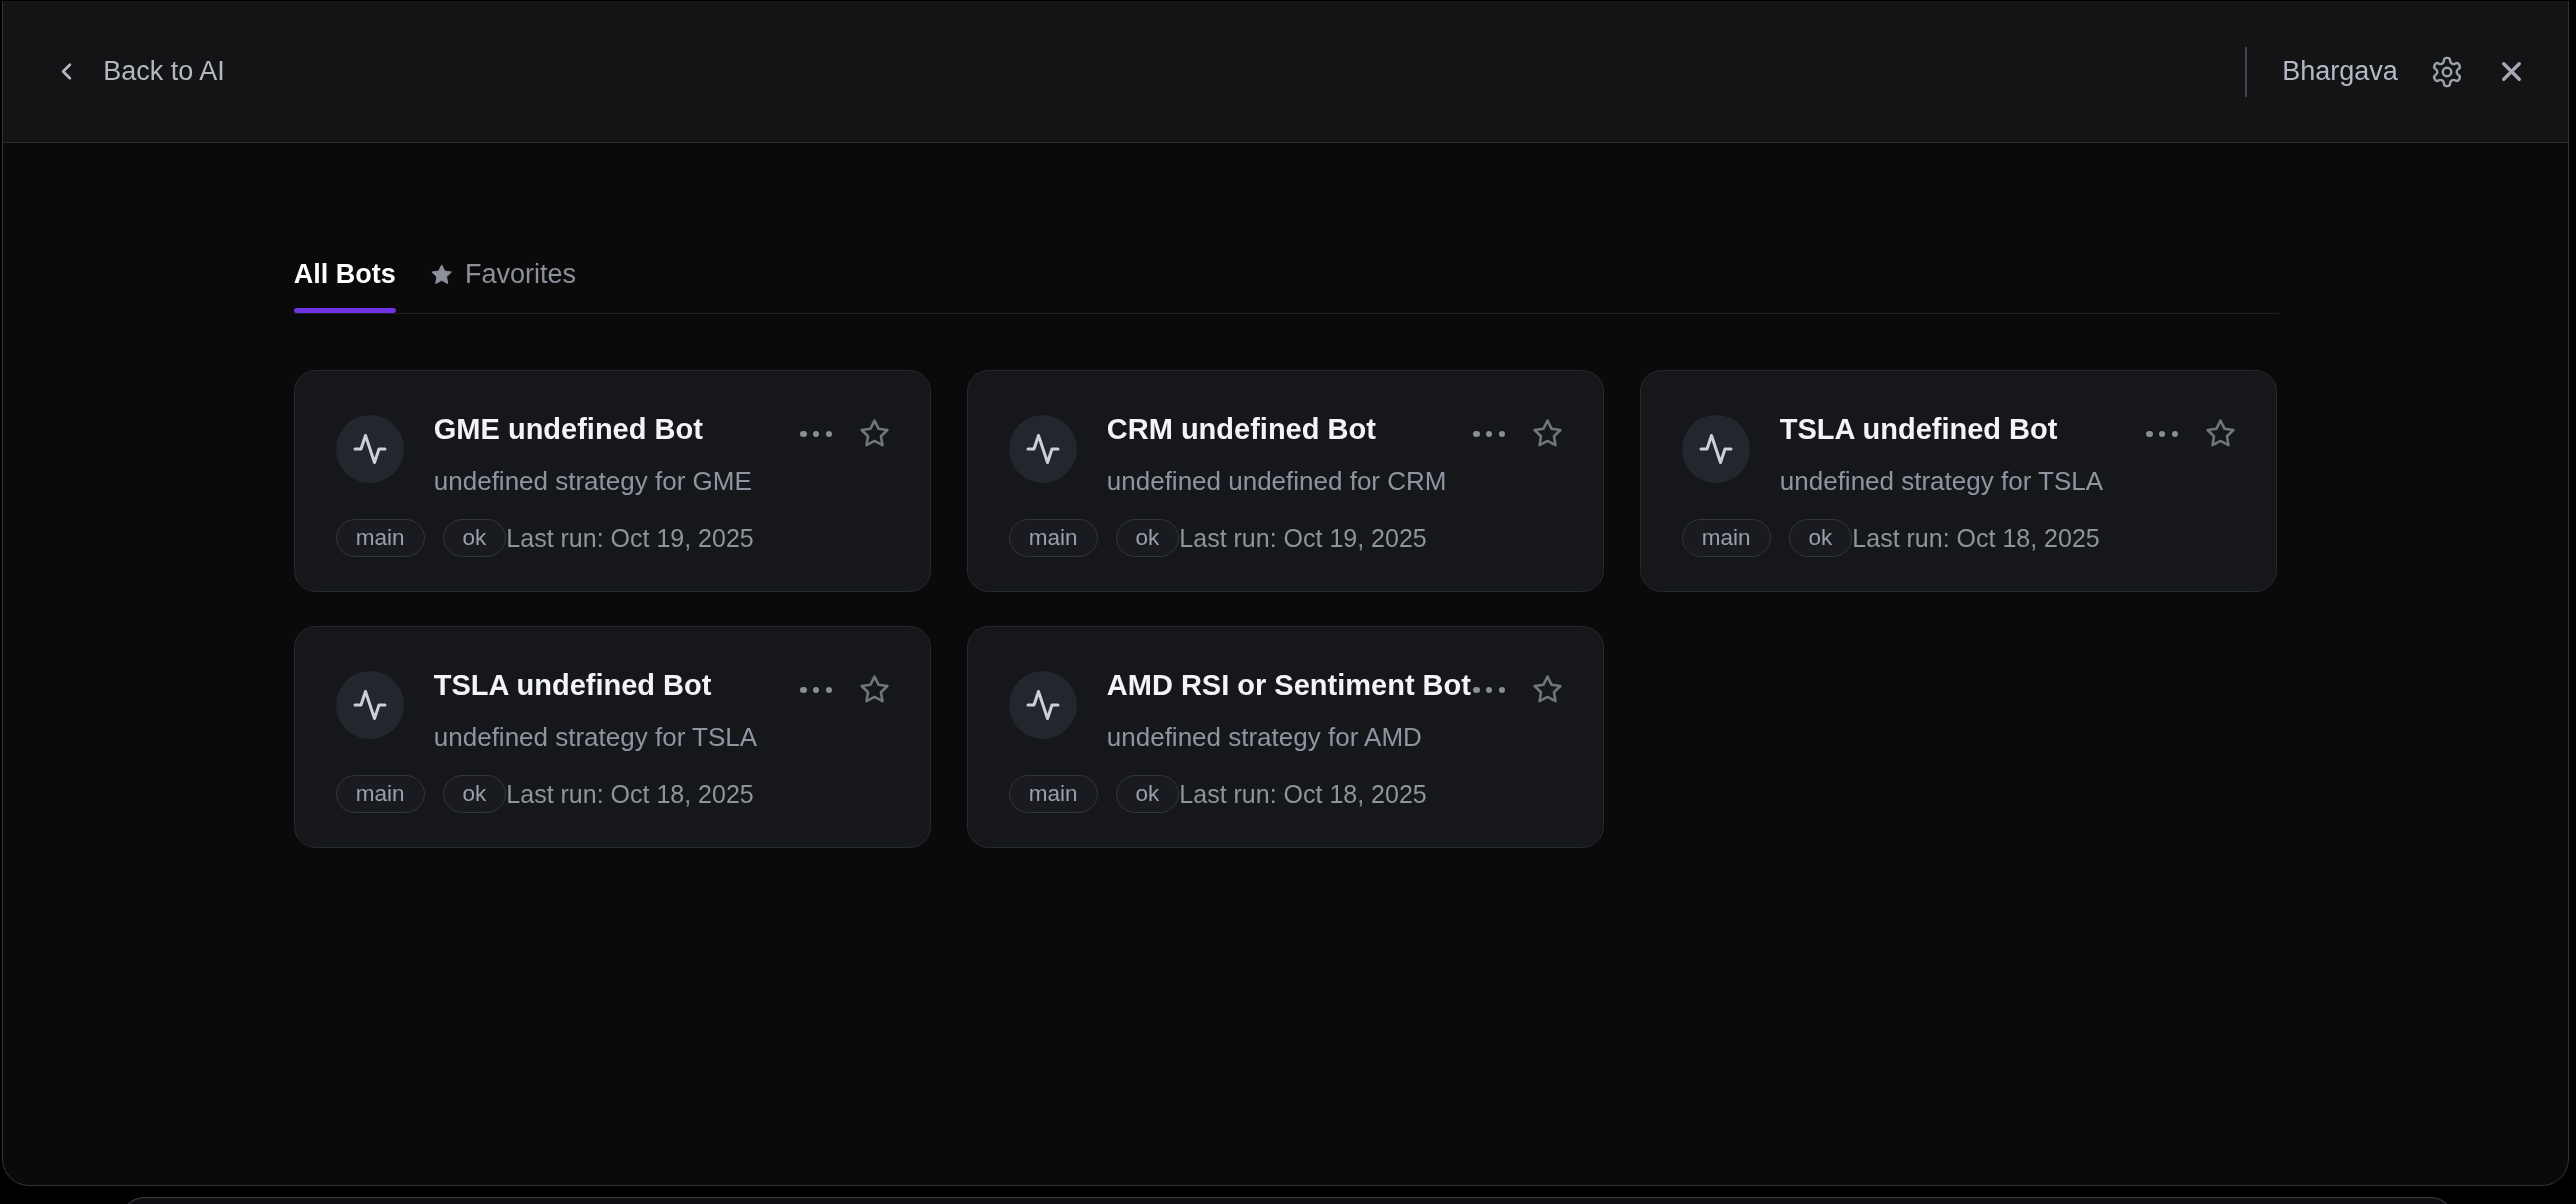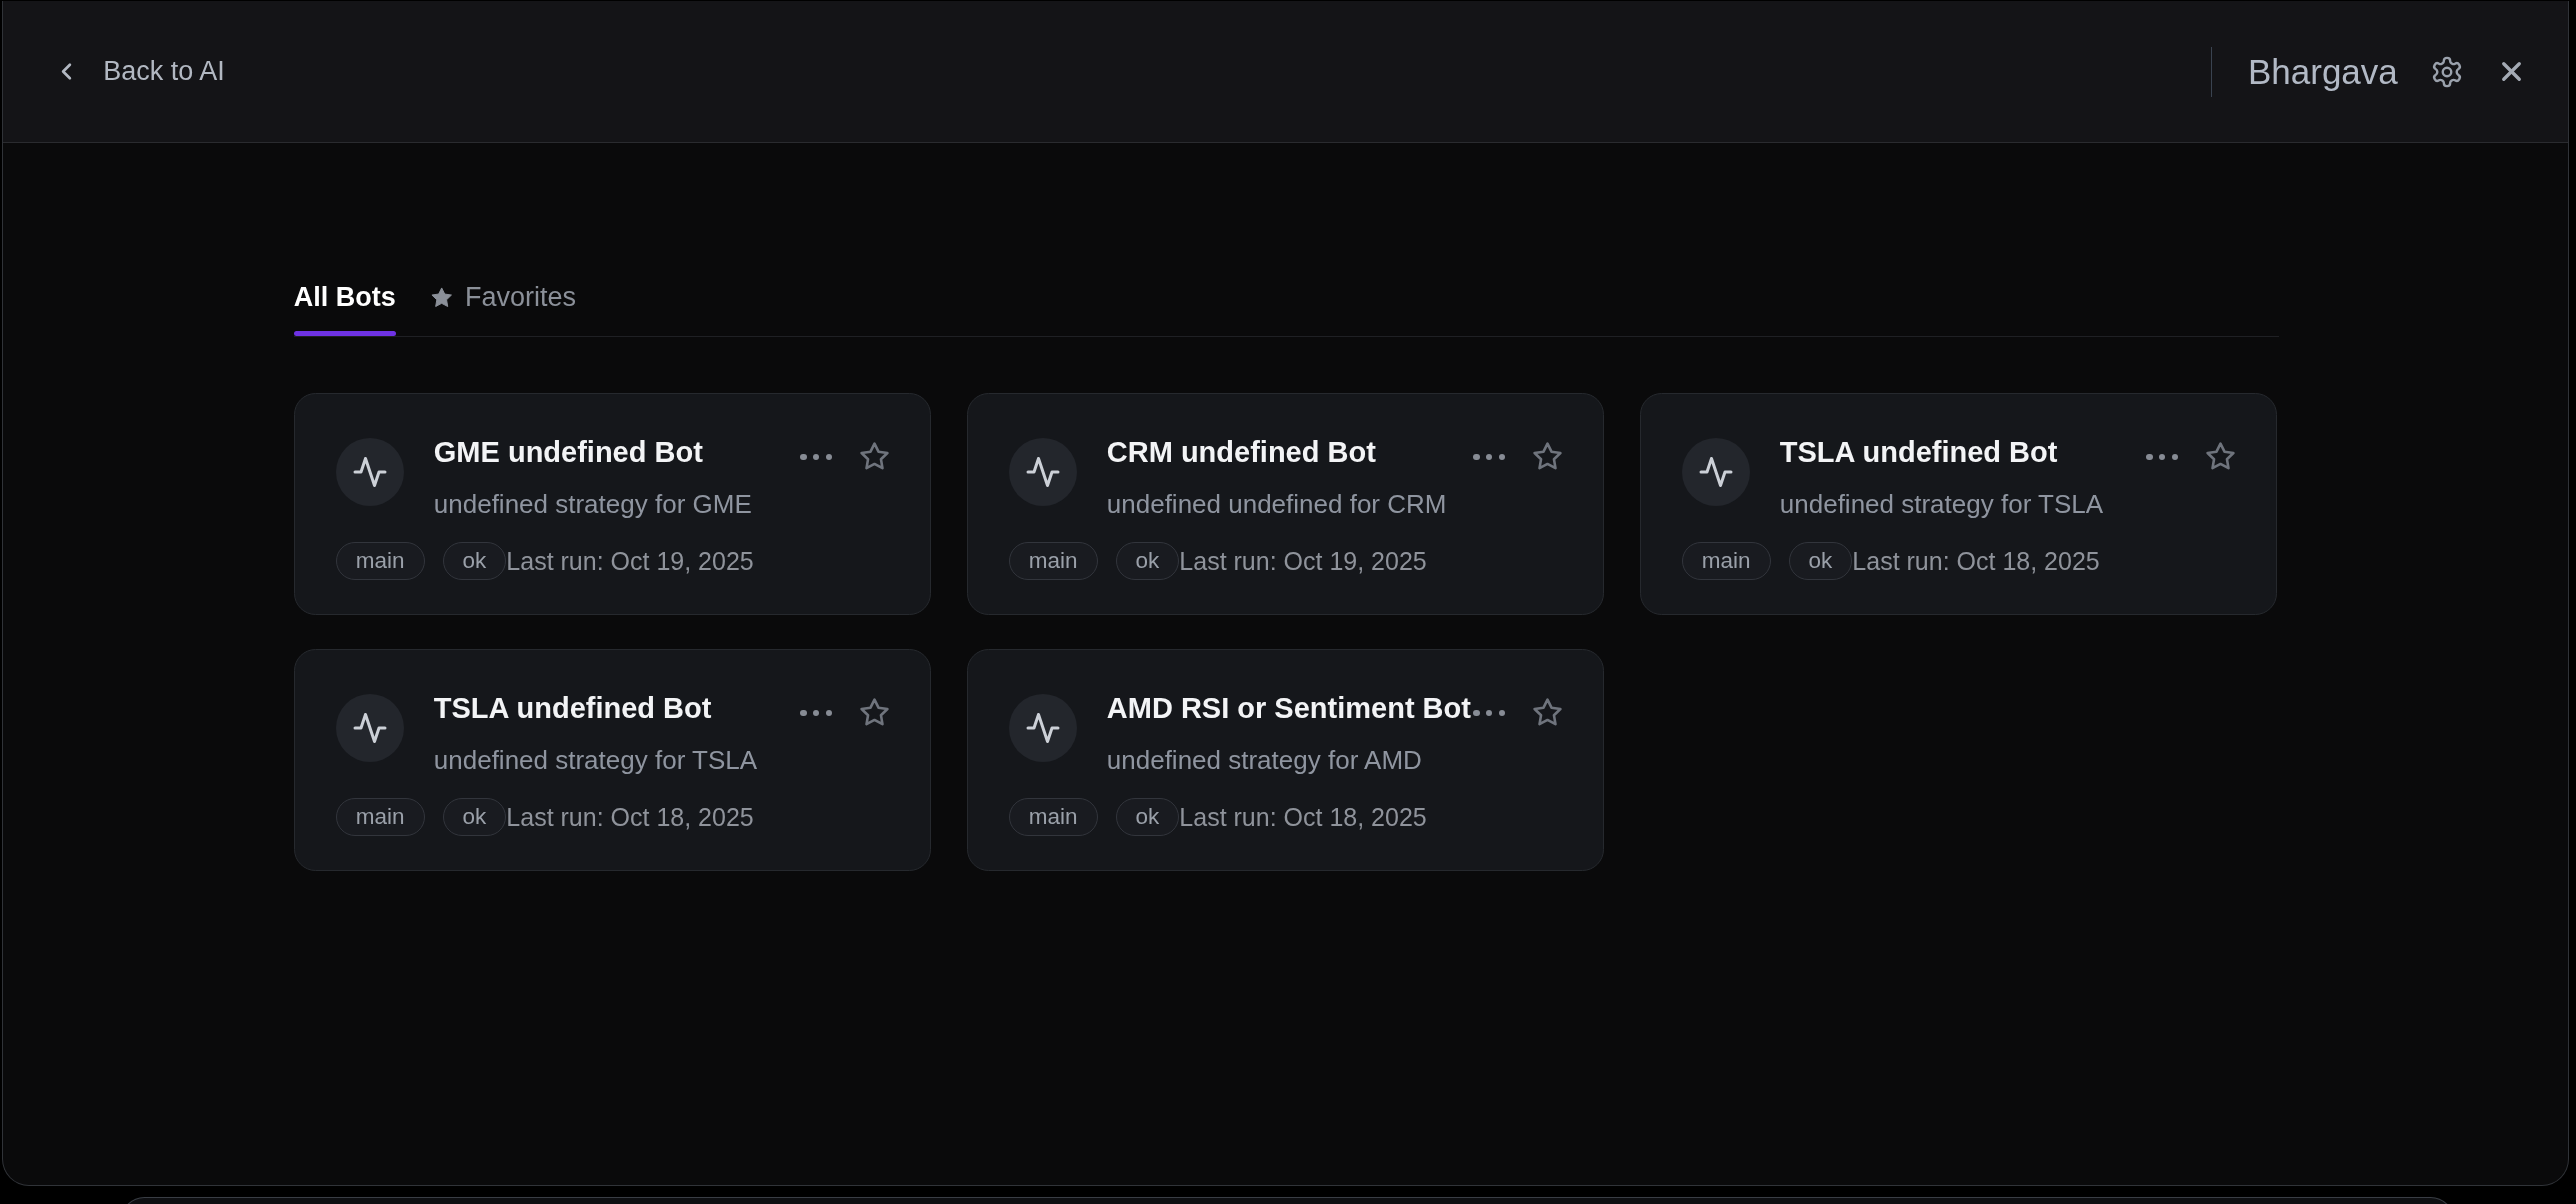--- a/index.html
+++ b/index.html
@@ -31,36 +31,36 @@
     padding: 0 41px 0 50px;
   }
   .back-btn {
     display: flex; align-items: center; gap: 23.4px;
     background: none; border: none; padding: 0;
     color: #b2b8c2; font-size: 27px; font-family: inherit;
     cursor: pointer;
   }
   .topbar-right { display: flex; align-items: center; gap: 32px; }
   .v-divider { width: 1.8px; height: 50px; background: #3a4350; margin-right: 3.6px; }
-  .user-name { color: #b2b9c5; font-size: 35px; }
+  .user-name { color: #b2b9c5; font-size: 27px; }
   .icon-btn {
     background: none; border: none; padding: 0; margin: 0;
     display: flex; align-items: center; cursor: pointer;
   }
 
   
   .content { padding: 76px 0 0 291px; }
   .page-title {
     margin: 0;
     font-size: 93px; font-weight: 500; letter-spacing: -0.9px;
     line-height: 1.12;
     color: #fafafb;
   }
 
-  .tabs-row { display: flex; align-items: flex-end; gap: 34px; margin-top: 63px; }
+  .tabs-row { display: flex; align-items: flex-end; gap: 34px; margin-top: 40px; }
   .tab {
     position: relative;
     display: flex; align-items: center; gap: 11.7px;
     font-size: 27px; padding-bottom: 22.5px;
     cursor: pointer;
   }
   .tab-active { color: #ffffff; font-weight: 600; }
   .tab-active::after {
     content: ""; position: absolute; left: 0; right: 0; bottom: 0;
     height: 4.5px; border-radius: 2.7px;

